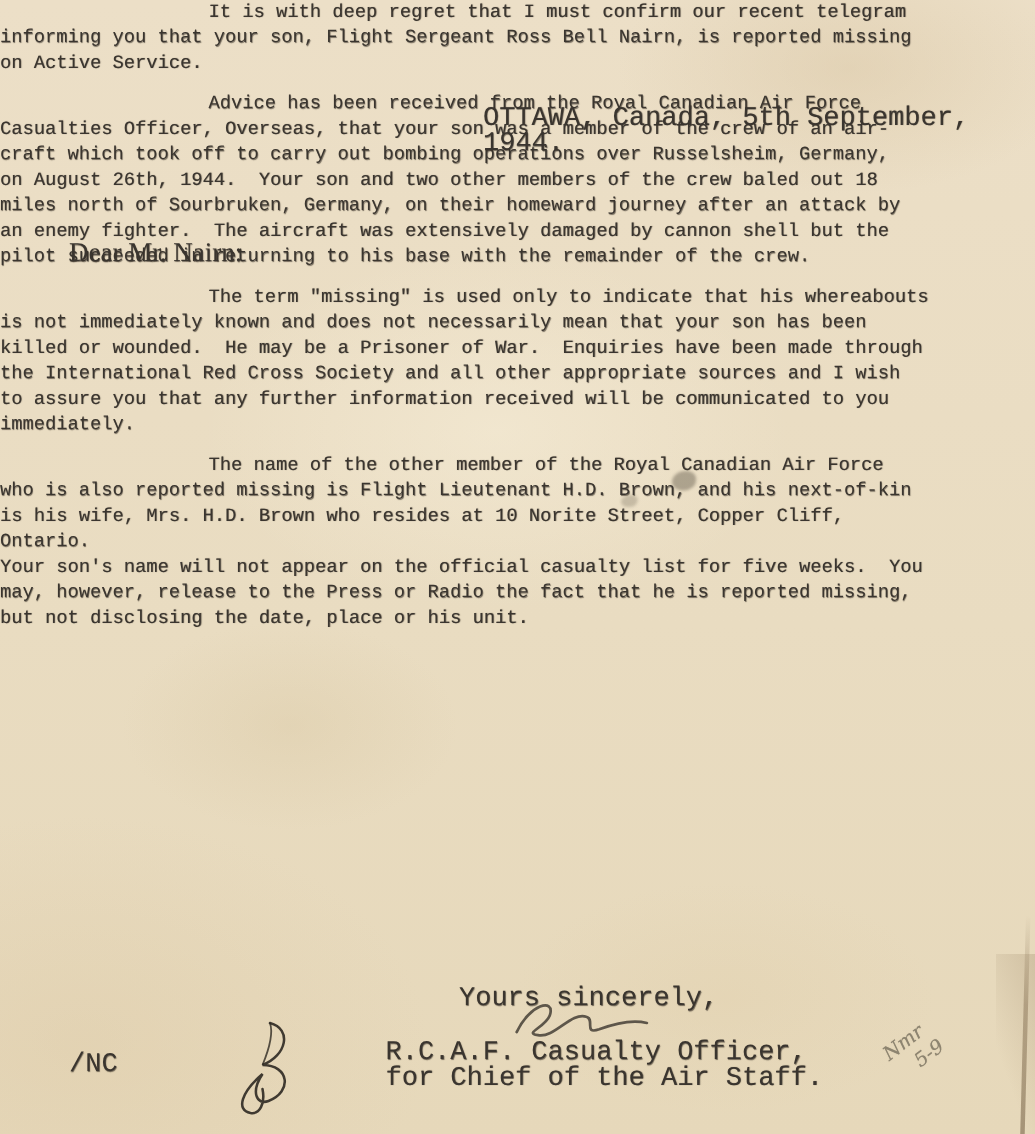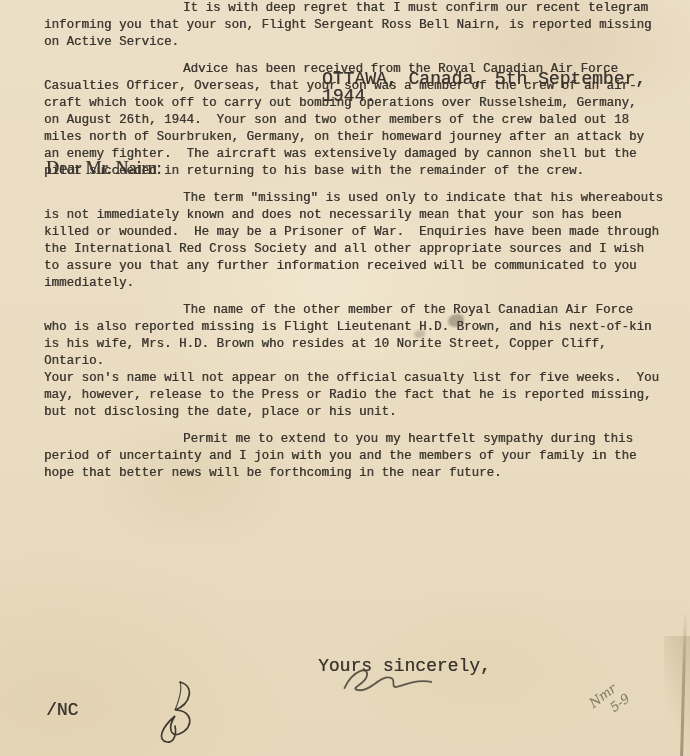--- a/index.html
+++ b/index.html
@@ -19,32 +19,32 @@
     color:#3a352f;
   }
   .type{
     position:absolute;
     font-size:18px;
     line-height:17px;
     white-space:pre-wrap;
     color:#3a352f;
     text-shadow:0.4px 0.4px 0.6px rgba(55,47,38,0.65);
   }
-  .body-copy{left:44px;top:186px;width:626px;margin-left:44px;}
+  .body-copy{left:44px;top:186px;width:626px;}
   .body-copy p{
     margin:0 0 10px 0;
     font-size:12.5px;line-height:17px;
     white-space:pre-wrap;
     text-indent:139px;
     text-shadow:0.4px 0.4px 0.6px rgba(55,47,38,0.65);
   }
   .date-line{left:322px;top:71px;}
   .recipient{left:46px;top:98px;}
   .salutation{left:46px;top:160px;font-family:Liberation Serif, serif;}
-  .closing{left:318px;top:658px;text-align:right;}
+  .closing{left:306px;top:658px;text-align:right;}
   .officer{left:257px;top:694px;}
   .initials{left:46px;top:702px;}
   .sig-svg{position:absolute;left:336px;top:662px;transform:rotate(-4deg);}
   .doodle-svg{position:absolute;left:150px;top:676px;}
   .pencil{
     position:absolute;left:592px;top:686px;
     transform:rotate(-37deg);
     font-family:"DejaVu Serif",serif;
     font-style:italic;
     font-size:13px;line-height:13px;
@@ -91,31 +91,30 @@
 killed or wounded.  He may be a Prisoner of War.  Enquiries have been made through
 the International Red Cross Society and all other appropriate sources and I wish
 to assure you that any further information received will be communicated to you
 immediately.</p>
     <p>The name of the other member of the Royal Canadian Air Force
 who is also reported missing is Flight Lieutenant H.D. Brown, and his next-of-kin
 is his wife, Mrs. H.D. Brown who resides at 10 Norite Street, Copper Cliff, Ontario.
 Your son's name will not appear on the official casualty list for five weeks.  You
 may, however, release to the Press or Radio the fact that he is reported missing,
 but not disclosing the date, place or his unit.</p>
-    <p>Permit me to extend to you my heartfelt sympathy during this
-period of uncertainty and I join with you and the members of your family in the
-hope that better news will be forthcoming in the near future.</p>
   </div>
 
   <div class="type closing">Yours sincerely,</div>
 
   <svg class="sig-svg" width="104" height="36" viewBox="0 0 104 36">
     <path d="M8,23 C18,5 35,2 31,13 C28,21 12,24 22,26 C33,29 45,12 55,16 C61,18 52,28 63,25 C73,22 86,20 95,23" fill="none" stroke="#453f36" stroke-width="1.8" stroke-linecap="round" opacity="0.85"></path>
   </svg>
 
+  <div class="type officer">R.C.A.F. Casualty Officer,
+for Chief of the Air Staff.</div>
 
   <div class="type initials">/NC</div>
 
   <svg class="doodle-svg" width="48" height="74" viewBox="0 0 48 74">
     <path d="M30,6 C45,10 41,28 25,34 C43,34 45,52 29,58 C21,61 17,52 25,40 C11,52 7,64 17,66 C23,67 27,60 25,50" fill="none" stroke="#2e2922" stroke-width="1.7" stroke-linecap="round" opacity="0.9"></path>
     <path d="M25,34 C30,22 32,12 30,6" fill="none" stroke="#2e2922" stroke-width="1.2" opacity="0.8"></path>
   </svg>
 
   <div class="pencil">
     <span>Nmr</span>

